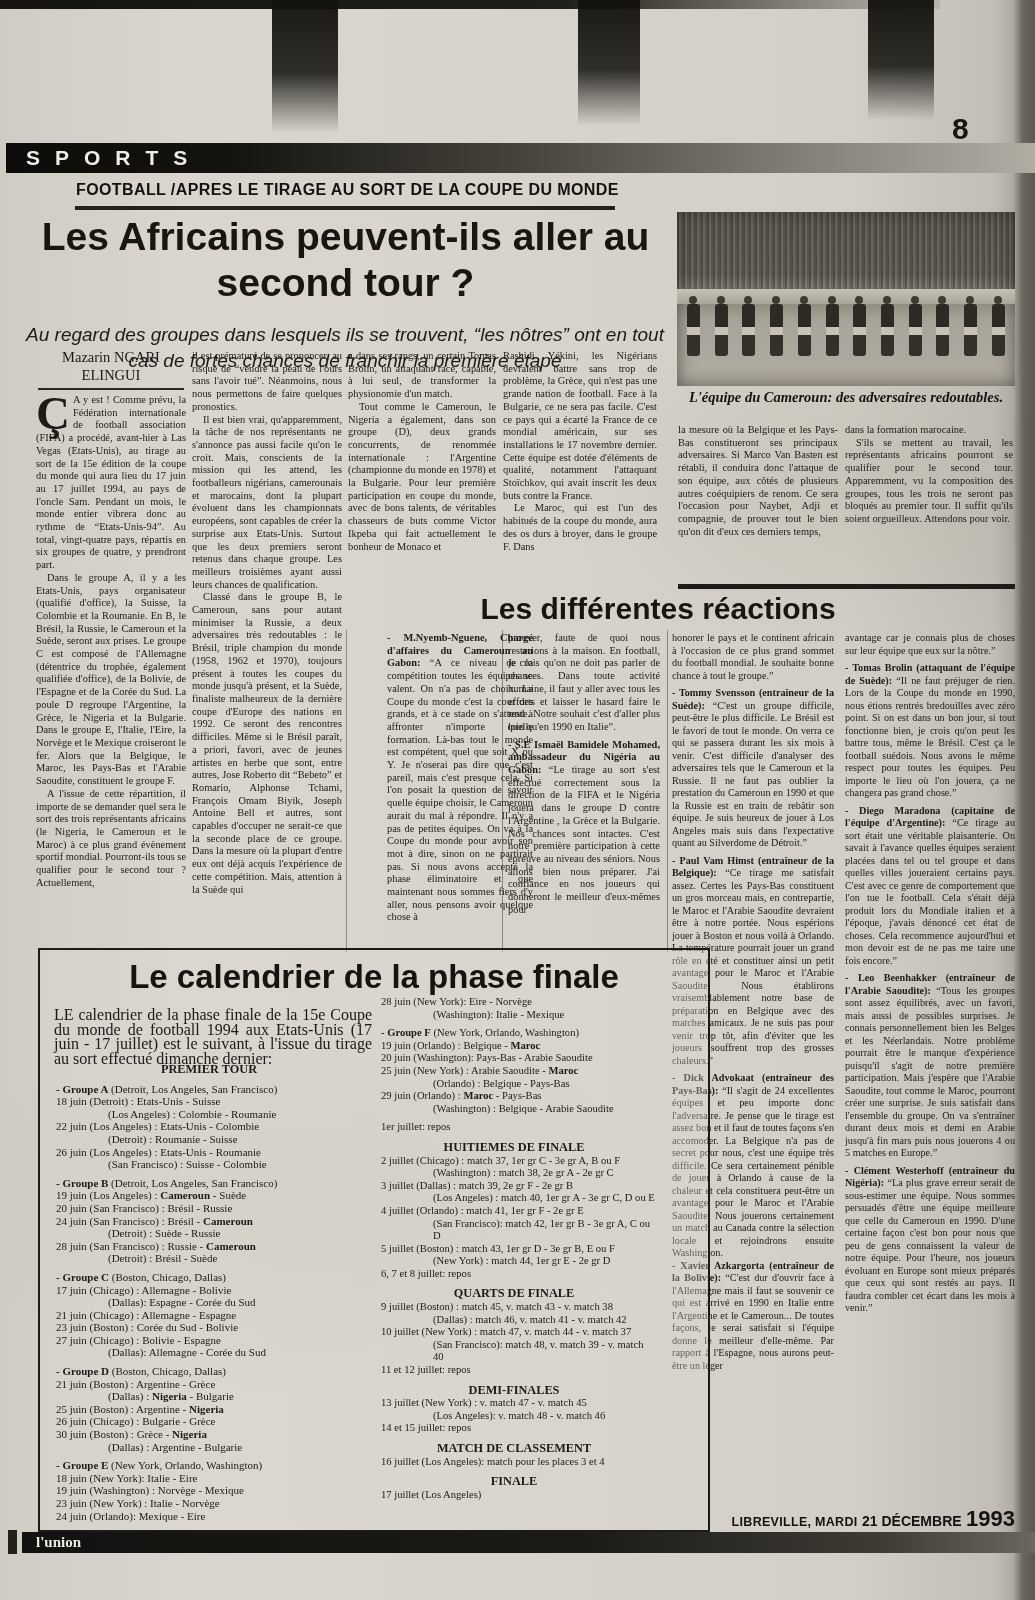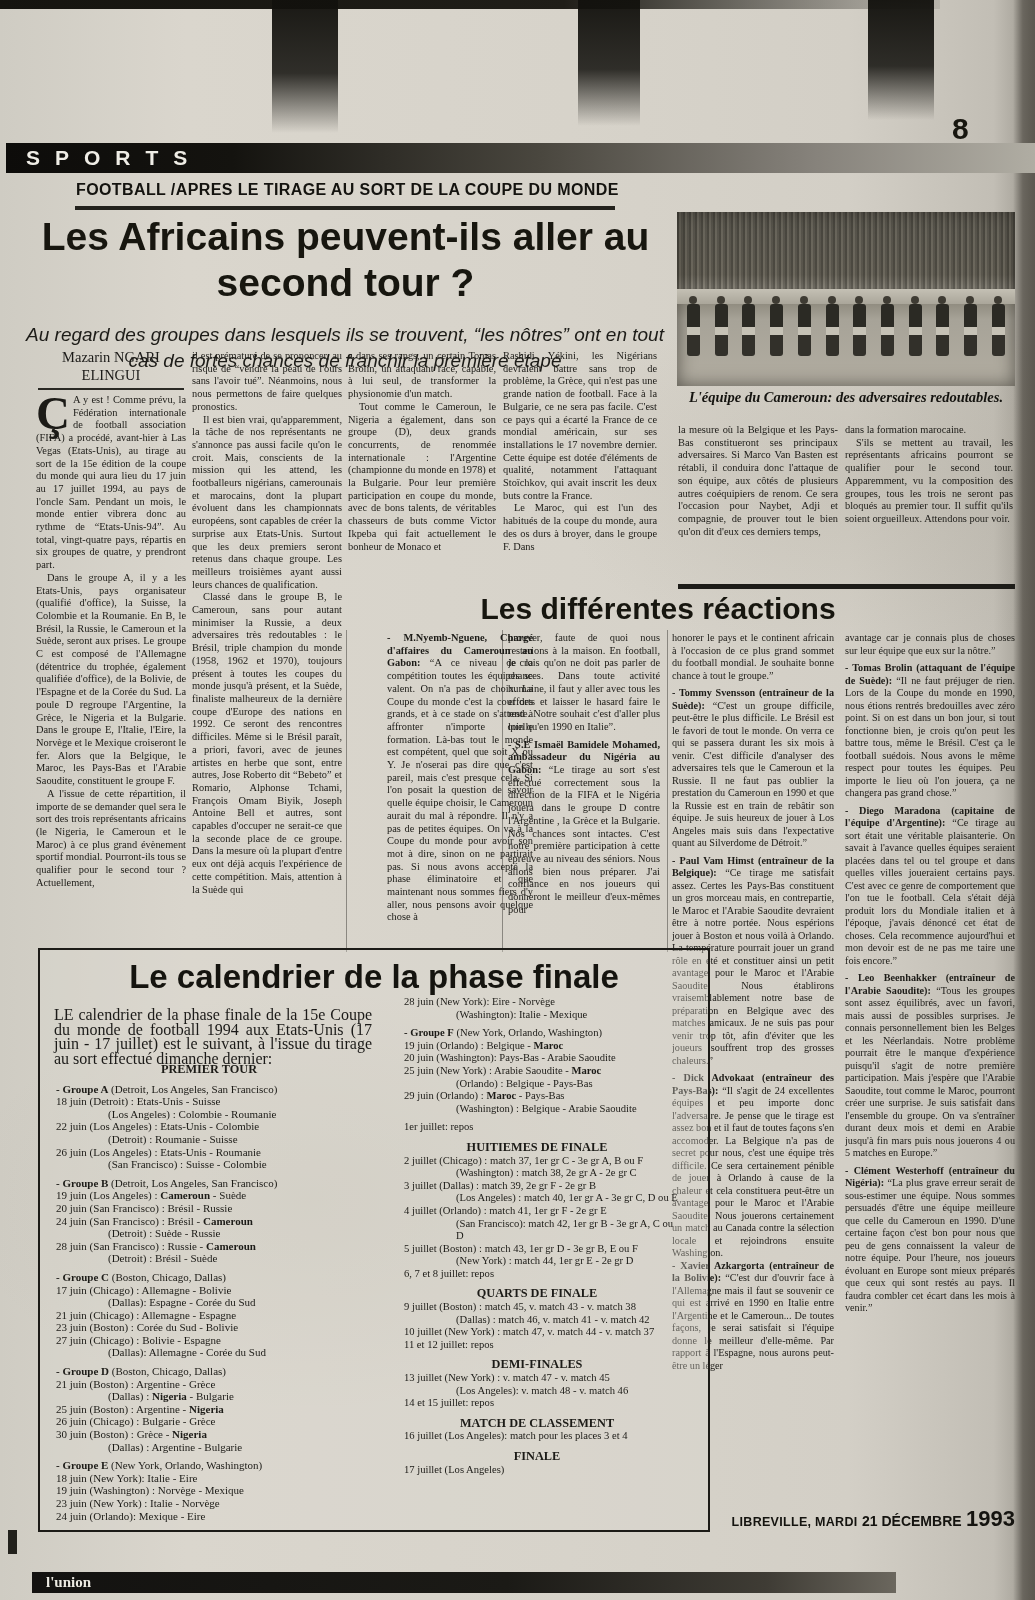--- a/index.html
+++ b/index.html
@@ -55,32 +55,32 @@
 
   .react-rule{left:678px;top:584px;width:337px;height:5px;background:#1d1c18;}
   .react-title{left:378px;top:592px;width:560px;text-align:center;font-family:"Liberation Sans",sans-serif;font-weight:bold;font-size:30px;color:#17160f;}
 
   
   .calbox{left:38px;top:948px;width:622px;height:580px;border:2px solid #1c1b17;background:rgba(222,218,209,.35);padding-left:46px;}
   .cal-title{position:absolute;left:0;top:8px;width:100%;text-align:center;font-family:"Liberation Sans",sans-serif;font-weight:bold;font-size:33px;color:#15140f;}
   .cal-intro{position:absolute;left:14px;top:58px;width:318px;font-size:16px;line-height:14.5px;text-align:justify;}
   .callist{position:absolute;font-size:11px;line-height:12.6px;color:#1c1b17;overflow:hidden;}
   .cal-left{left:8px;top:112px;width:322px;}
-  .cal-right{left:333px;top:46px;width:282px;font-size:10.6px;margin-left:23px;}
+  .cal-right{left:333px;top:46px;width:282px;font-size:10.6px;}
   .callist .cal-line{padding-left:8px;}
   .callist .cal-cont{padding-left:60px;}
   .callist .cal-section{text-align:center;font-weight:bold;font-size:12.3px;padding:1px 0;}
   .callist .spacer{height:6px;}
 
   
   .footer-date{left:640px;top:1506px;width:375px;text-align:right;font-family:"Liberation Sans",sans-serif;font-weight:bold;color:#14130f;}
   .footer-date .fd1{font-size:12.5px;letter-spacing:.3px;}
   .footer-date .fd2{font-size:14px;}
   .footer-date .fd3{font-size:22px;}
-  .union-bar{left:32px;top:1532px;width:864px;height:21px;background:linear-gradient(90deg,#131210 0%,#1b1a16 55%,#3f3c35 85%,#6b675e 100%);display:flex;align-items:center;margin-top:40px;}
+  .union-bar{left:22px;top:1532px;width:1013px;height:21px;background:linear-gradient(90deg,#131210 0%,#1b1a16 55%,#3f3c35 85%,#6b675e 100%);display:flex;align-items:center;}
   .union-bar span{color:#eceae2;font-weight:bold;font-size:15px;padding-left:14px;font-family:"Liberation Serif",serif;}
   .union-tick{left:8px;top:1530px;width:9px;height:24px;background:#22211c;}
 </style>
 </head>
 <body>
 
 <div id="page">
 
   <div class="abs scan-top"></div>
   <div class="abs scan-band" style="left:272px;width:66px;height:133px;"></div>
@@ -253,20 +253,21 @@
         <div class="cal-line">4 juillet (Orlando) : match 41, 1er gr F - 2e gr E</div>
         <div class="cal-cont">(San Francisco): match 42, 1er gr B - 3e gr A, C ou D</div>
         <div class="cal-line">5 juillet (Boston) : match 43, 1er gr D - 3e gr B, E ou F</div>
         <div class="cal-cont">(New York) : match 44, 1er gr E - 2e gr D</div>
         <div class="cal-line">6, 7 et 8 juillet: repos</div>
         <div class="spacer"></div>
         <div class="cal-section">QUARTS DE FINALE</div>
         <div class="cal-line">9 juillet (Boston) : match 45, v. match 43 - v. match 38</div>
         <div class="cal-cont">(Dallas) : match 46, v. match 41 - v. match 42</div>
         <div class="cal-line">10 juillet (New York) : match 47, v. match 44 - v. match 37</div>
+        <div class="cal-cont">(San Francisco): match 48, v. match 39 - v. match 40</div>
         <div class="cal-line">11 et 12 juillet: repos</div>
         <div class="spacer"></div>
         <div class="cal-section">DEMI-FINALES</div>
         <div class="cal-line">13 juillet (New York) : v. match 47 - v. match 45</div>
         <div class="cal-cont">(Los Angeles): v. match 48 - v. match 46</div>
         <div class="cal-line">14 et 15 juillet: repos</div>
         <div class="spacer"></div>
         <div class="cal-section">MATCH DE CLASSEMENT</div>
         <div class="cal-line">16 juillet (Los Angeles): match pour les places 3 et 4</div>
         <div class="spacer"></div>

